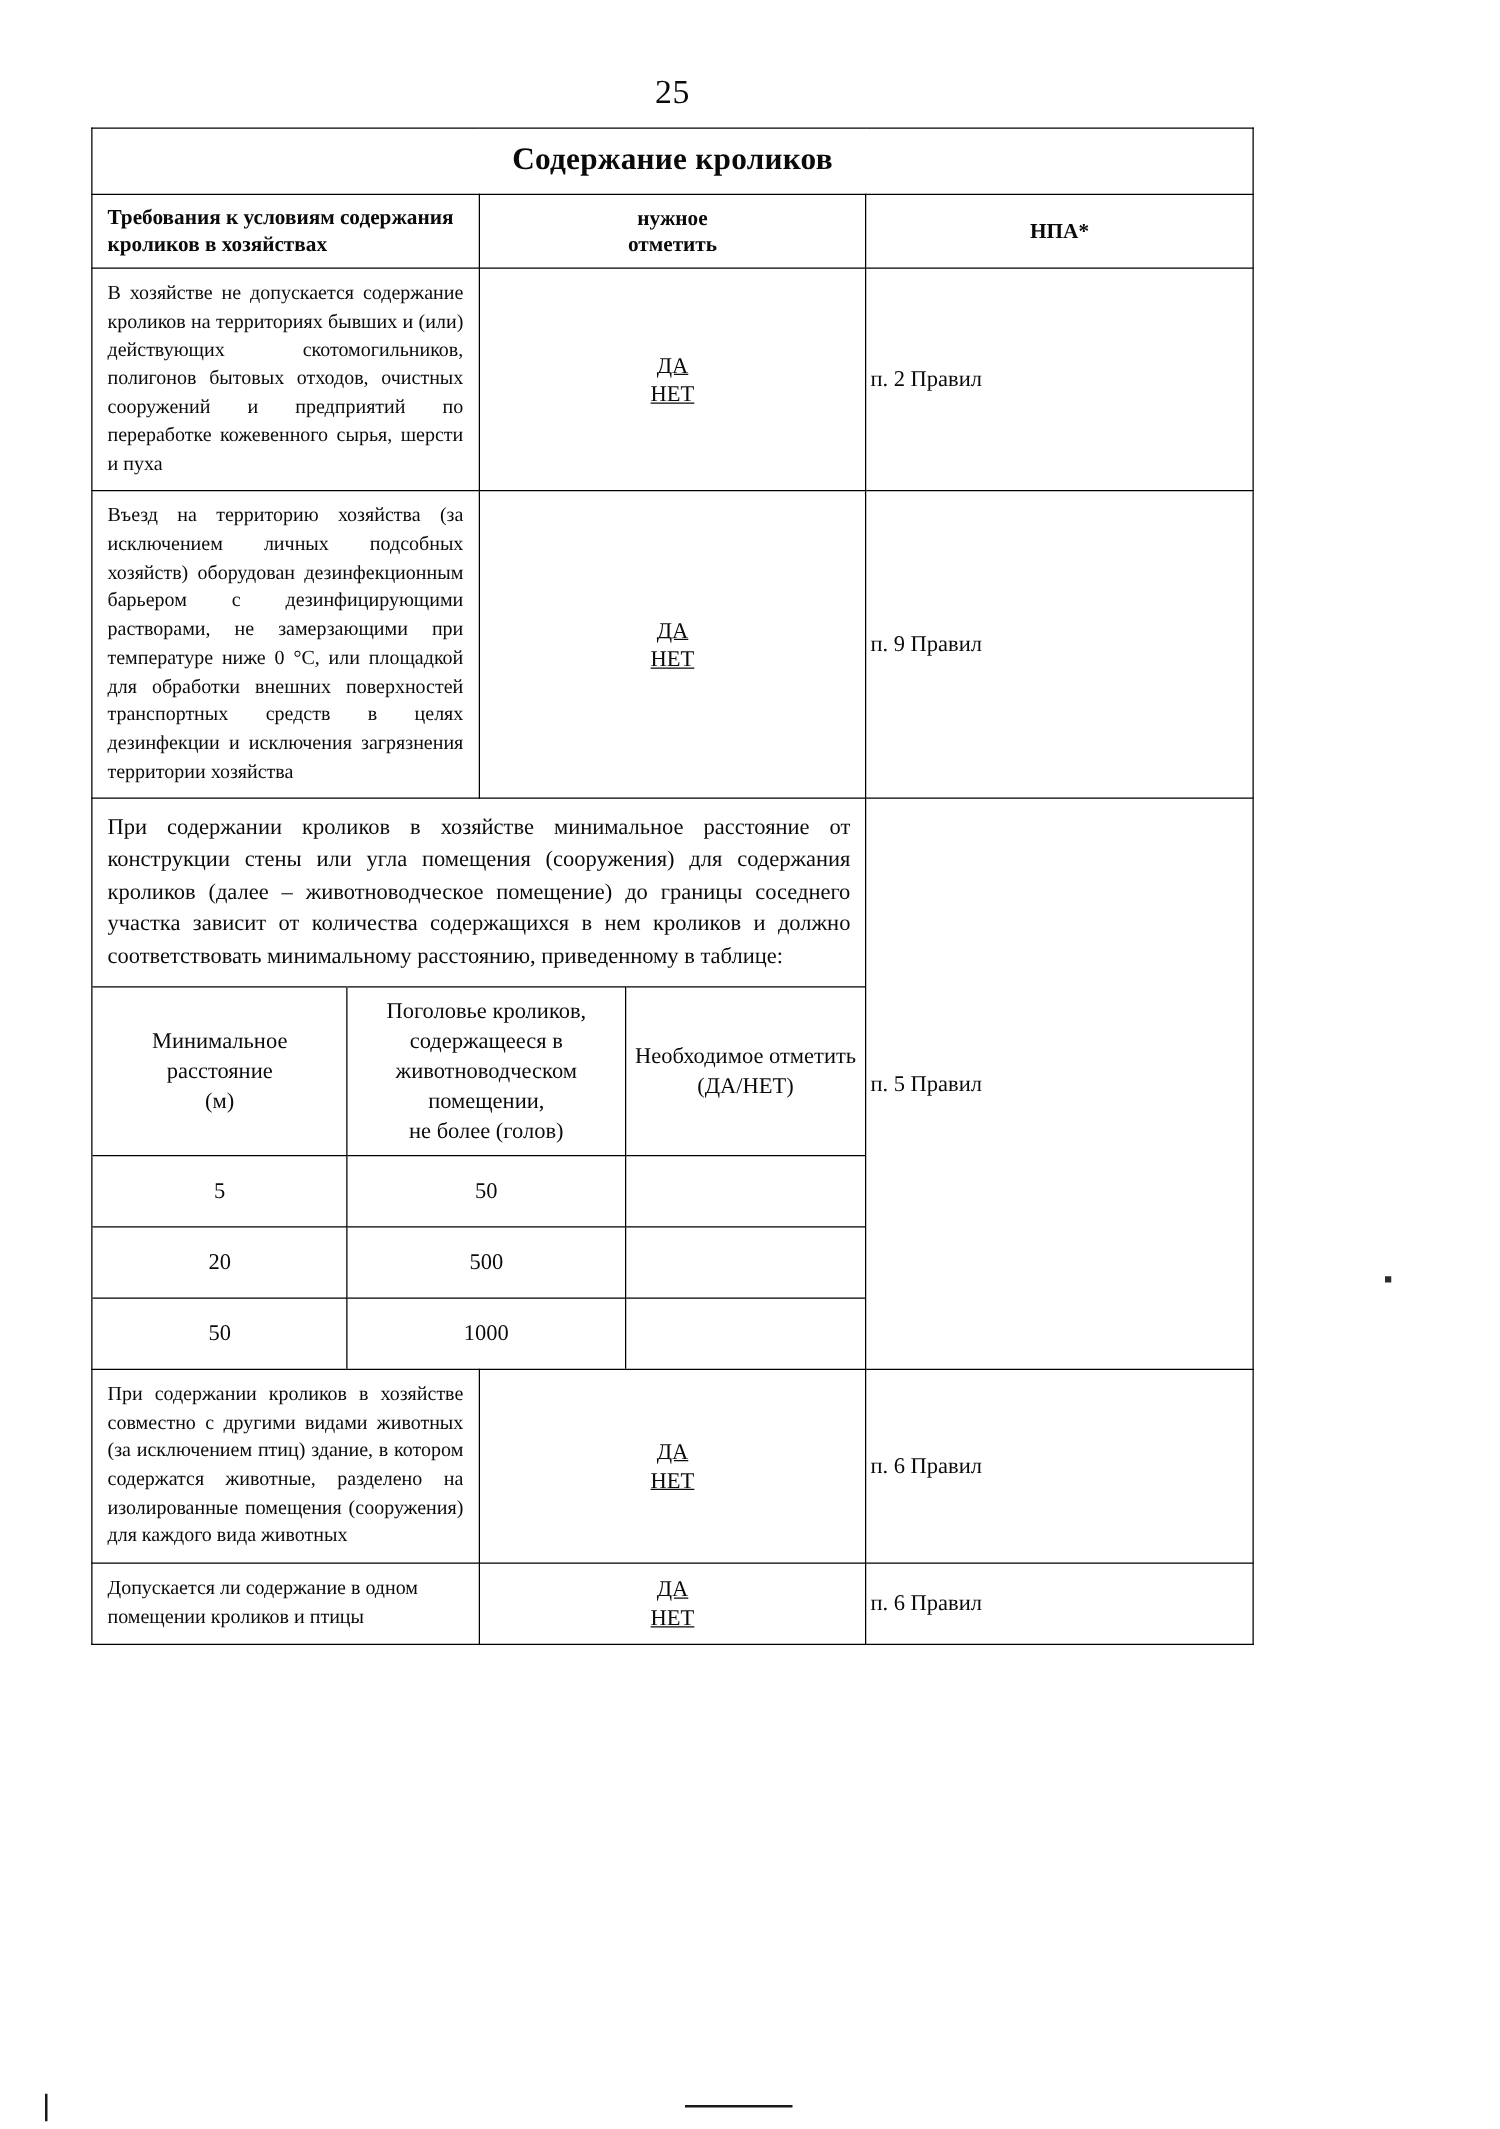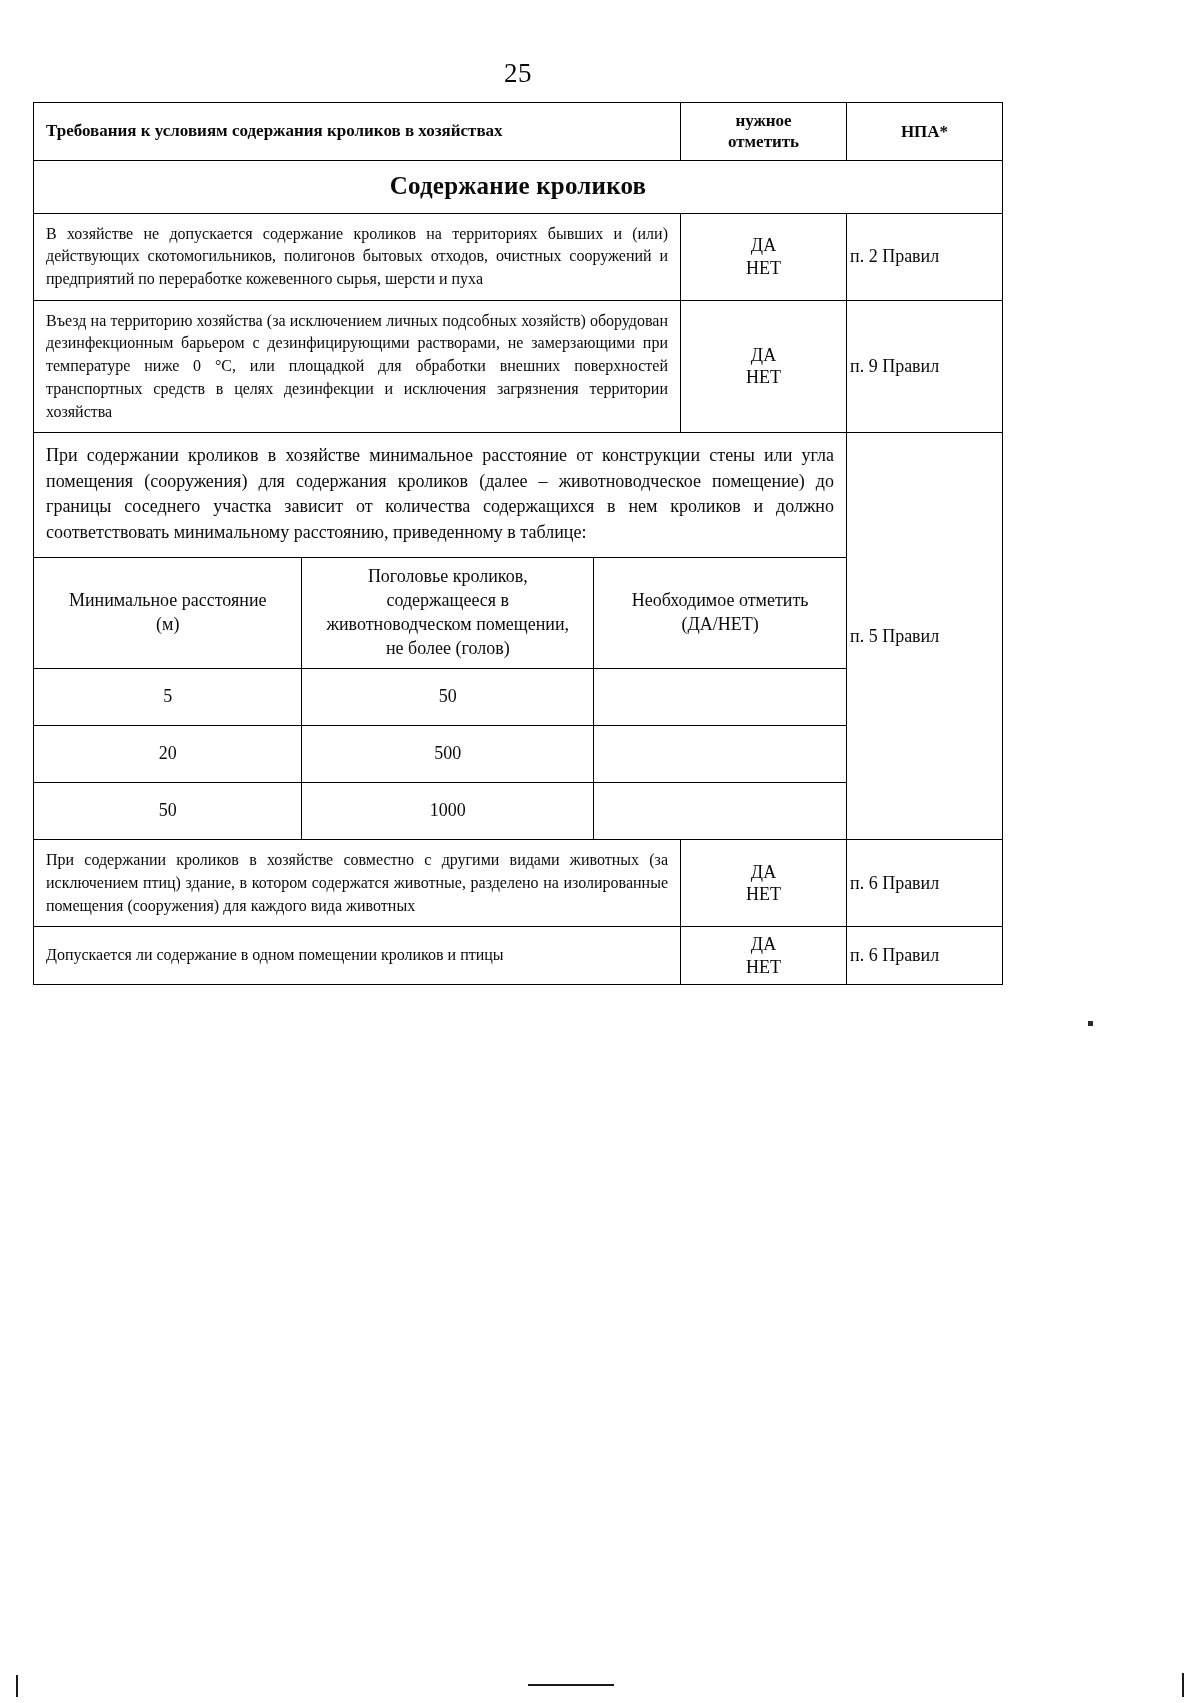--- a/index.html
+++ b/index.html
@@ -15,20 +15,21 @@
     position: relative;
     overflow: hidden;
   }
 
   .page {
     width: 1036px;
     height: 1703px;
     position: relative;
     box-sizing: border-box;
     padding: 0;
+    margin-left: 20px;
   }
 
   .page-number {
     text-align: center;
     font-size: 27px;
     padding-top: 58px;
     padding-bottom: 13px;
     letter-spacing: 0.5px;
   }
 
@@ -82,20 +83,21 @@
   .req.single {
     text-align: left;
   }
 
   .mark {
     text-align: center;
     font-size: 18px;
     line-height: 1.25;
     padding: 6px 3px !important;
     white-space: pre-line;
+    text-decoration: underline;
   }
 
   .npa {
     font-size: 18px;
     padding: 6px 3px !important;
   }
 
   
   .nested-wrap {
     padding: 0 !important;
@@ -151,28 +153,28 @@
 <body>
 
 <div class="page">
 
   <div class="page-number">25</div>
 
   <table class="main">
     <tbody>
 
       <tr>
+        <td class="title-cell" colspan="3">Содержание кроликов</td>
+      </tr>
+
+      <tr>
         <td class="hdr-left" style="width:630px;">Требования к условиям содержания кроликов в хозяйствах</td>
         <td class="hdr" style="width:155px; white-space:pre-line;">нужное
 отметить</td>
         <td class="hdr" style="width:145px;">НПА*</td>
-      </tr>
-
-      <tr>
-        <td class="title-cell" colspan="3">Содержание кроликов</td>
       </tr>
 
       <tr>
         <td class="req">В хозяйстве не допускается содержание кроликов на территориях бывших и (или) действующих скотомогильников, полигонов бытовых отходов, очистных сооружений и предприятий по переработке кожевенного сырья, шерсти и пуха</td>
         <td class="mark">ДА
 НЕТ</td>
         <td class="npa">п. 2 Правил</td>
       </tr>
 
 

